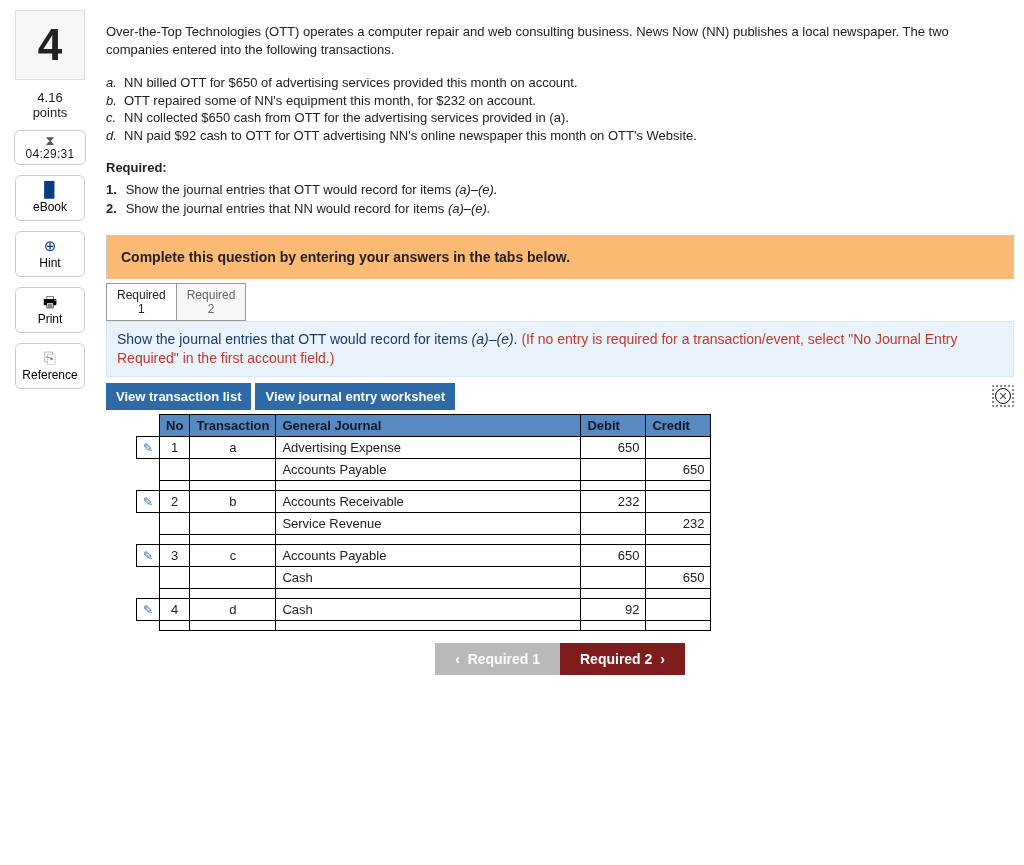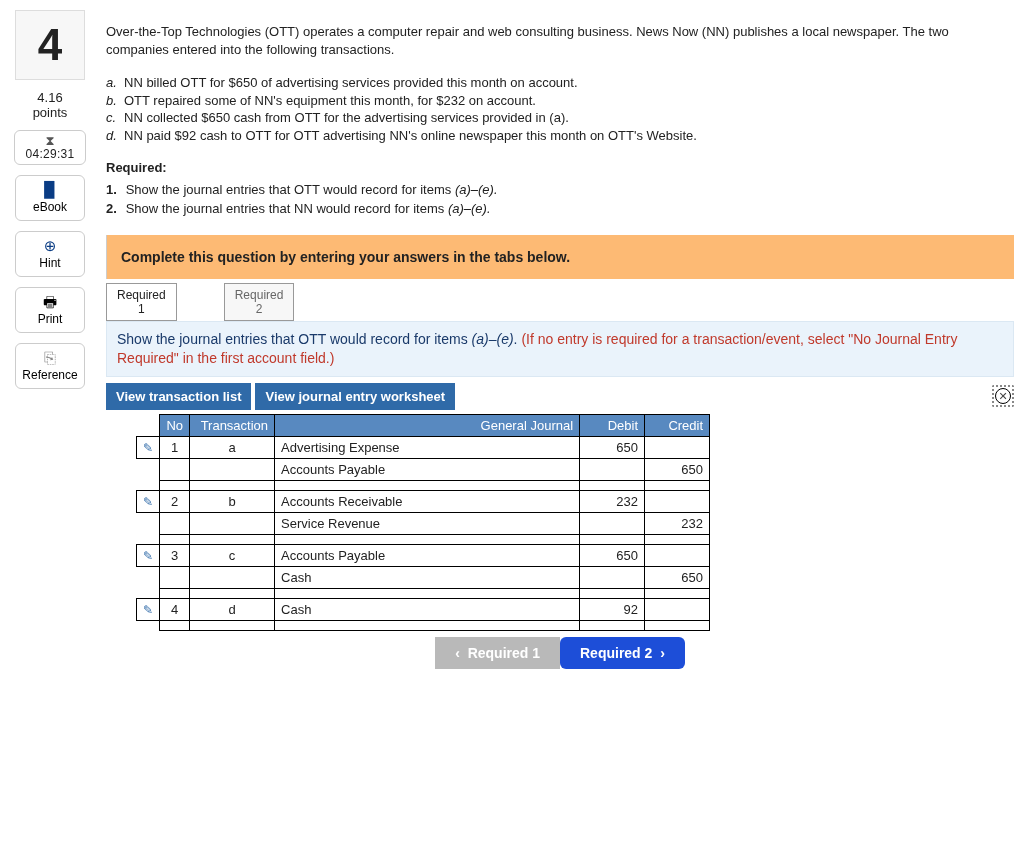--- a/index.html
+++ b/index.html
@@ -47,21 +47,21 @@
   .trans-list .letter { font-style: italic; display:inline-block; width:18px; }
   .req-head { font-weight: bold; margin-bottom: 6px; }
   .req-items div { line-height: 1.45; }
   .req-items .num { font-weight: bold; display:inline-block; width:16px; }
   .req-items .ital { font-style: italic; }
   .instr-bar {
     background: #fdba74; border-left:1px solid #ccc;
     padding: 14px 14px; font-weight: bold; font-family: Verdana, Arial, sans-serif;
     font-size: 14px; margin: 16px 0 4px;
   }
-  .tabstrip { display:flex;gap:48px; }
+  .tabstrip { display:flex; }
   .tab {
     border:1px solid #999; padding: 4px 10px; font-size: 12px;
     text-align:center; background:#fff; margin-right:-1px; cursor:pointer;
   }
   .tab.inactive { color:#666; background:#f7f7f7; }
   .prompt-box {
     background:#eaf3fb; padding: 8px 10px; border:1px solid #dbe8f3;
     line-height:1.35; font-size:14px; color:#1a3a6a;
   }
   .prompt-box .ital { font-style: italic; }
@@ -77,44 +77,44 @@
   }
   .close-circle span { border:1.5px solid #000; border-radius:50%; width:16px; height:16px; display:flex; align-items:center; justify-content:center; font-size:11px; }
   table.journal {
     border-collapse: collapse; margin-top:4px; margin-left:30px;
   }
   table.journal th, table.journal td {
     border:1px solid #000; font-size:13px;
     padding: 3px 6px; height:20px;
   }
   table.journal th {
-    background:#5889c0; color:#ffffff; font-weight:normal; text-align:right;
+    background:#5889c0; color:#0f172a; font-weight:bold; text-align:left;
   }
   table.journal td.no   { width:30px; text-align:center; }
   table.journal td.tr   { width:85px; text-align:center; }
   table.journal td.gj   { width:305px; text-align:left; }
   table.journal td.amt  { width:65px; text-align:right; }
   table.journal th.no   { width:30px; }
   table.journal th.tr   { width:85px; }
   table.journal th.gj   { width:305px; }
   table.journal th.amt  { width:65px; }
   .row-edit {
     width:18px; border:1px solid #000; border-right:none;
     text-align:center; background:#fff;
   }
   .row-edit .pencil { font-size:12px; color:#2f6aa8; }
   td.indent { padding-left: 22px; }
   tr.spacer td { border-left:1px solid #000; border-right:1px solid #000; border-top:1px solid #000; border-bottom:1px solid #000; height:10px; }
-  .navbar { margin-top:6px; display:flex; justify-content:center; gap:0; }
+  .navbar { margin-top:12px; display:flex; justify-content:center; gap:0; }
   .nav-btn {
     padding:8px 20px; font-weight:bold; font-size:14px;
     color:#fff; border:none;
   }
   .nav-prev { background:#b9b9b9; }
-  .nav-next { background:#1d4ed8;border-radius:6px; }
+  .nav-next { background:#7f1d1d; }
   .nav-btn .chev { font-weight:bold; }
 </style>
 </head>
 <body>
 
 <div class="container">
   <div class="left-col">
     <div class="qnum-box">
       <span>4</span>
     </div>

